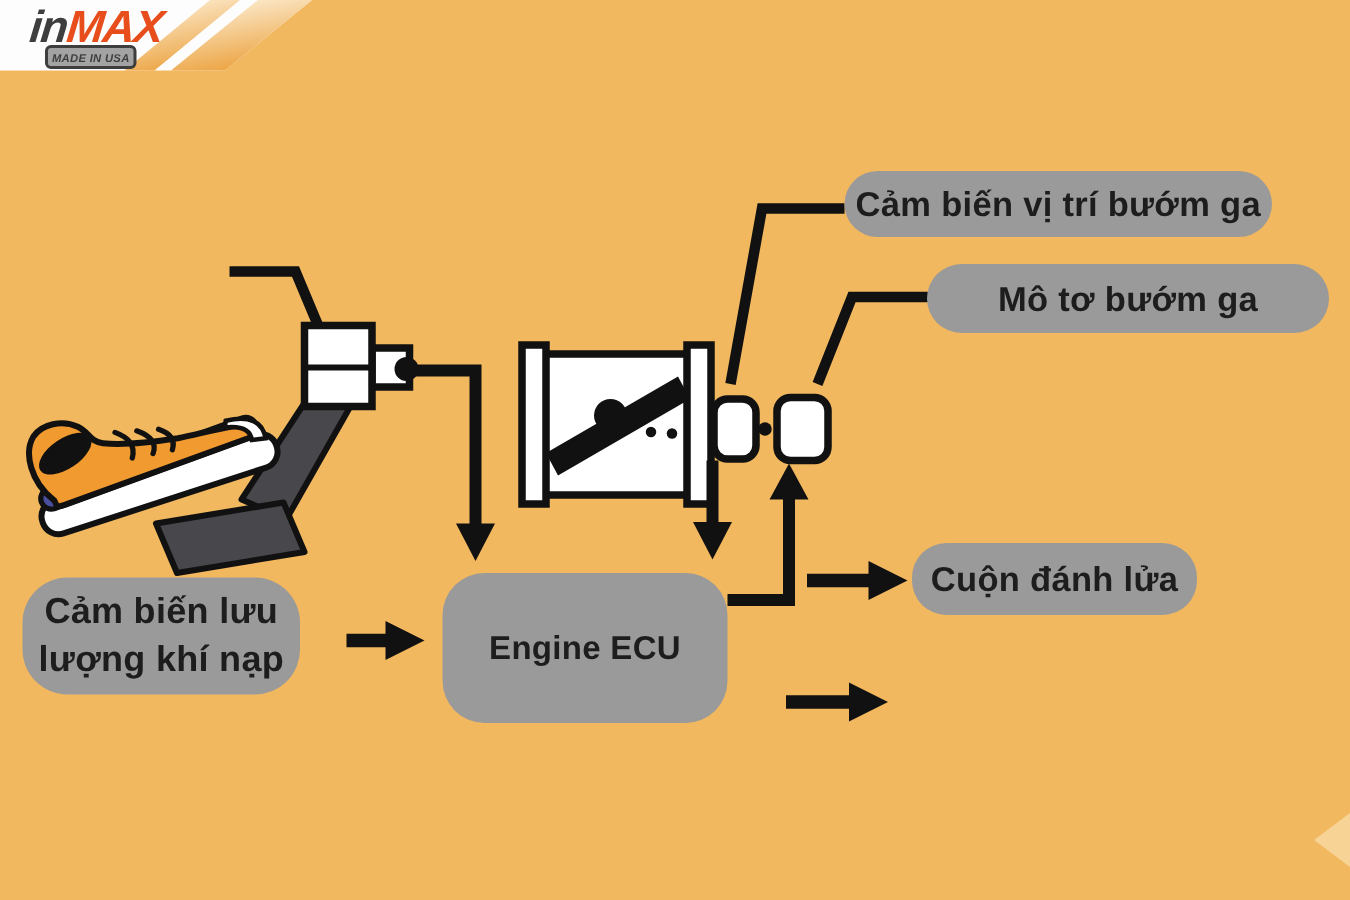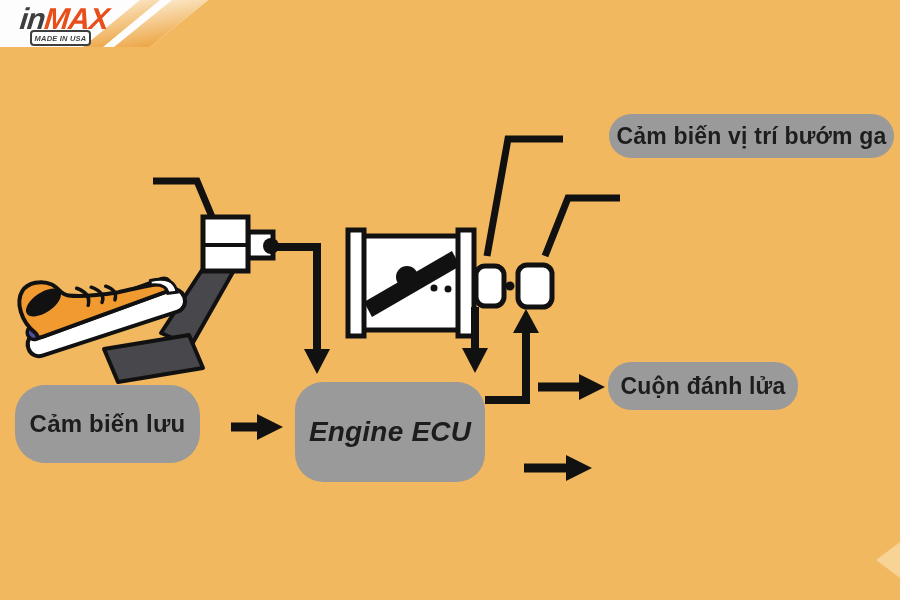--- a/index.html
+++ b/index.html
@@ -6,31 +6,31 @@
   body{width:900px;height:600px;overflow:hidden;font-family:"Liberation Sans","DejaVu Sans",sans-serif;}
   .stage{position:relative;width:900px;height:600px;background:var(--bg,#f2b85f);}
   .stage svg{position:absolute;left:0;top:0;}
   .pill{
     position:absolute;display:flex;align-items:center;justify-content:center;
     background:var(--node-bg,#9a9a9a);color:var(--node-text,#1d1d1d);
     font-weight:700;text-align:center;letter-spacing:.2px;
   }
   .pill-sm{font-size:23px;border-radius:23px;}
   .pill-maf{font-size:24px;line-height:1.32;border-radius:30px;}
-  .pill-ecu{font-size:28px;border-radius:28px;font-style:italic;}
+  .pill-ecu{font-size:22px;border-radius:28px;}
   .logo-text{
     position:absolute;left:20px;top:2px;width:140px;height:34px;
     font-size:30px;font-weight:800;font-style:italic;letter-spacing:-1px;
     transform:skewX(-6deg);white-space:nowrap;
   }
   .logo-text .in{color:#3e3e3e;}
   .logo-text .max{color:var(--logo-orange,#e84e1b);}
   .logo-badge{
     position:absolute;left:30px;top:30px;width:57px;height:12px;
-    border:2px solid #3e3e3e;border-radius:4px;background:#ffffff;
+    border:2px solid #3e3e3e;border-radius:4px;background:#a3a3a3;
     display:flex;align-items:center;justify-content:center;
     font-size:7.5px;font-weight:700;font-style:italic;color:#3e3e3e;letter-spacing:.2px;
   }
 </style>
 </head>
 <body>
 
 <div class="stage" style="--bg: #f2b85f; --node-bg: #9a9a9a; --node-text: #1d1d1d; --logo-orange: #e84e1b;">
 
   <svg width="900" height="600" viewBox="0 0 900 600">
@@ -107,27 +107,29 @@
       <polygon points="605,387 579,374 579,400"></polygon>
       <polygon points="592,468 566,455 566,481"></polygon>
     </g>
 
     <polygon points="900,542 876,560 900,578" fill="#f7d9a2" opacity="0.8"></polygon>
   </svg>
 
   <div class="logo-text"><span class="in">in</span><span class="max">MAX</span></div>
   <div class="logo-badge">MADE IN USA</div>
 
-  <div class="pill pill-sm" style="left:563px;top:114px;width:285px;height:44px;margin-left:46px;">Cảm biến vị trí bướm ga</div>
+  <div class="pill pill-sm" style="left:563px;top:114px;width:285px;height:44px;">Cảm biến vị trí bướm ga</div>
 
+  <div class="pill pill-sm" style="left:618px;top:176px;width:268px;height:46px;">Mô tơ bướm ga</div>
 
   <div class="pill pill-sm" style="left:608px;top:362px;width:190px;height:48px;">Cuộn đánh lửa</div>
 
 
   <div class="pill pill-maf" style="left:15px;top:385px;width:185px;height:78px;">
     <div>
       <div>Cảm biến lưu</div>
+      <div>lượng khí nạp</div>
     </div>
   </div>
 
   <div class="pill pill-ecu" style="left:295px;top:382px;width:190px;height:100px;">Engine ECU</div>
 
 </div>
 
 </body></html>

